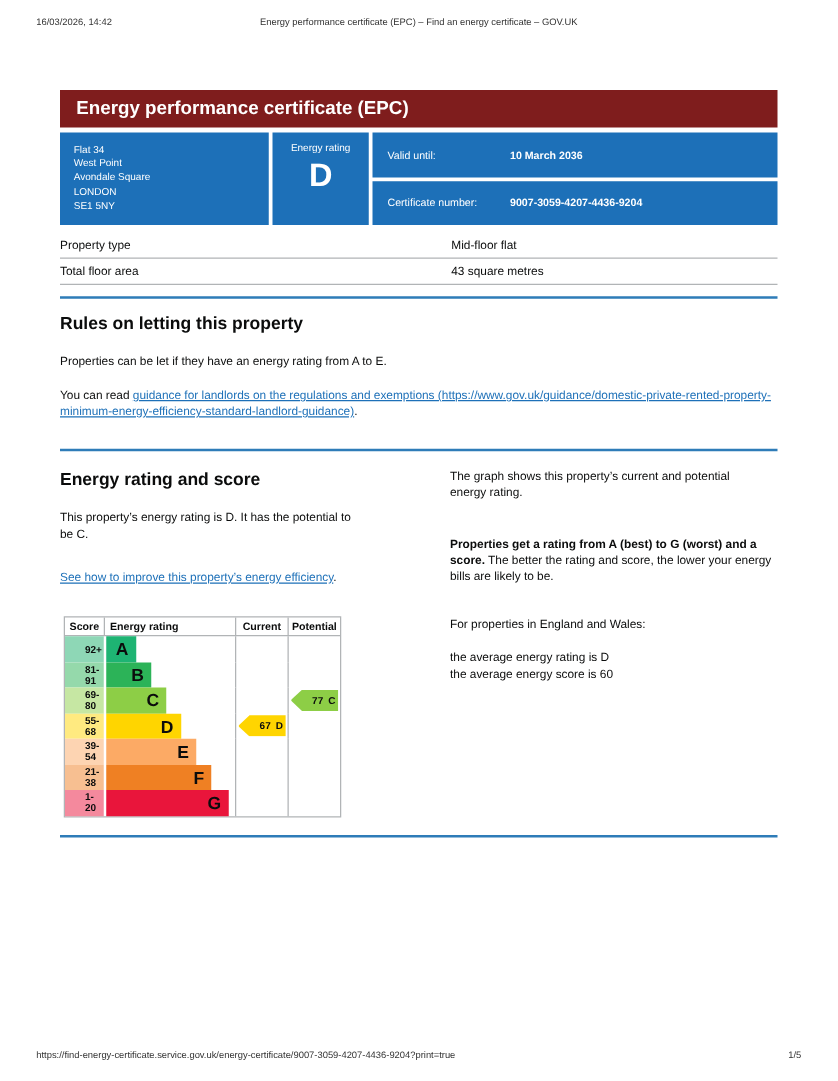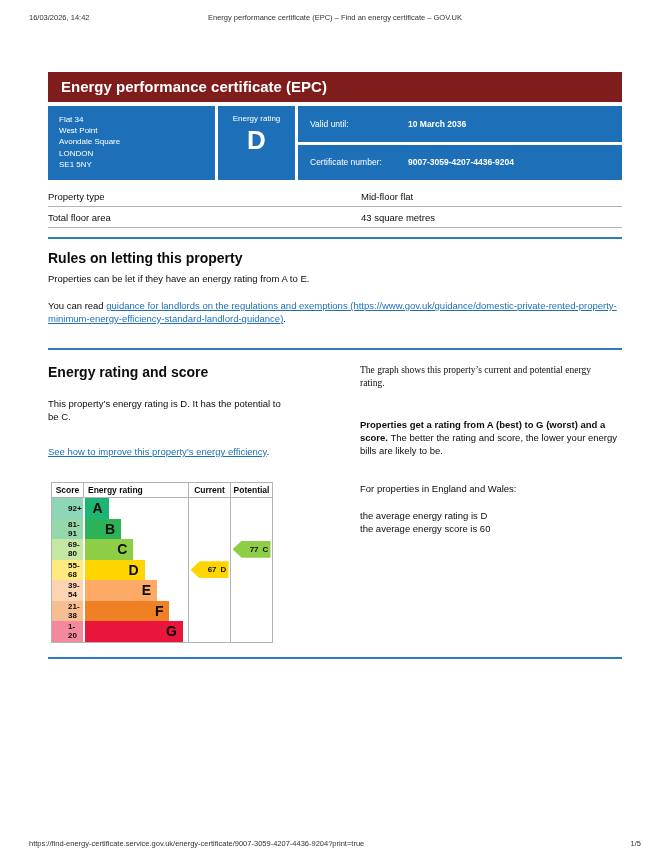--- a/index.html
+++ b/index.html
@@ -33,30 +33,30 @@
   .flabel { width:313px; }
 
   hr.blue { border:none; border-top:2px solid #2e7cb8; }
   .hr1 { margin-top:9px; }
   .hr2 { margin-top:23px; }
   .hr3 { margin-top:14px; }
 
   h2 { font-size:14px; font-weight:bold; color:#0b0c0c; }
   .rules h2 { margin-top:11px; }
   p { font-size:9.5px; line-height:13px; }
-  .rules .p1 { margin-top:6px; }
+  .rules .p1 { margin-top:17px; }
   .rules .p2 { margin-top:14px; max-width:574px; }
   a { color:#1d70b8; text-decoration:underline; }
 
   .cols { margin-top:14px; display:flex; justify-content:space-between; }
   .col-left { width:282px; }
   .col-right { width:262px; }
   .col-left .lead { margin-top:17px; max-width:236px; }
   .improve-link { display:block; margin-top:22px; max-width:236px; font-size:9.5px; line-height:13px; }
-  .col-right .rp1 { max-width:248px;font-family:Liberation Serif, serif; }
+  .col-right .rp1 { max-width:248px; }
   .col-right .rp2 { margin-top:28px; max-width:258px; }
   .col-right .rp3 { margin-top:25px; }
   .col-right .rp4 { margin-top:14px; }
 
   
   .epc-graph { margin-top:24px; margin-left:3px; width:222px; border:1px solid #b1b4b6; background:#fff; }
   .epc-grid-header, .epc-row { display:grid; grid-template-columns:31px 1fr 42px 42px; }
   .epc-grid-header { height:15px; border-bottom:1px solid #b1b4b6; }
   .hc { font-size:8.5px; font-weight:bold; line-height:14px; }
   .hc-score { text-align:center; }

